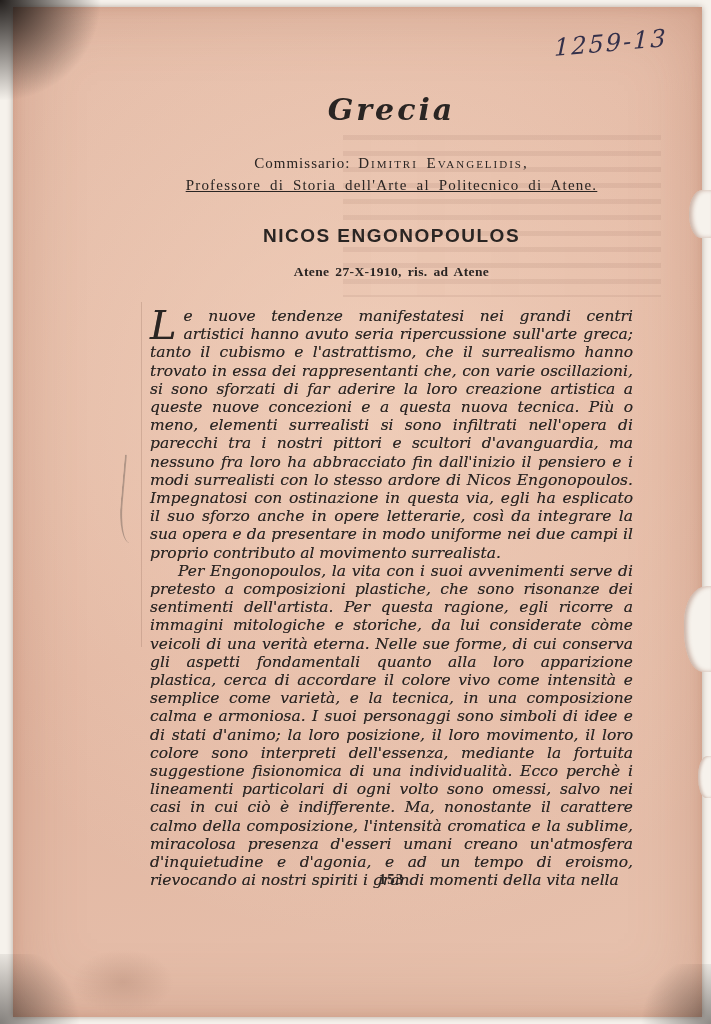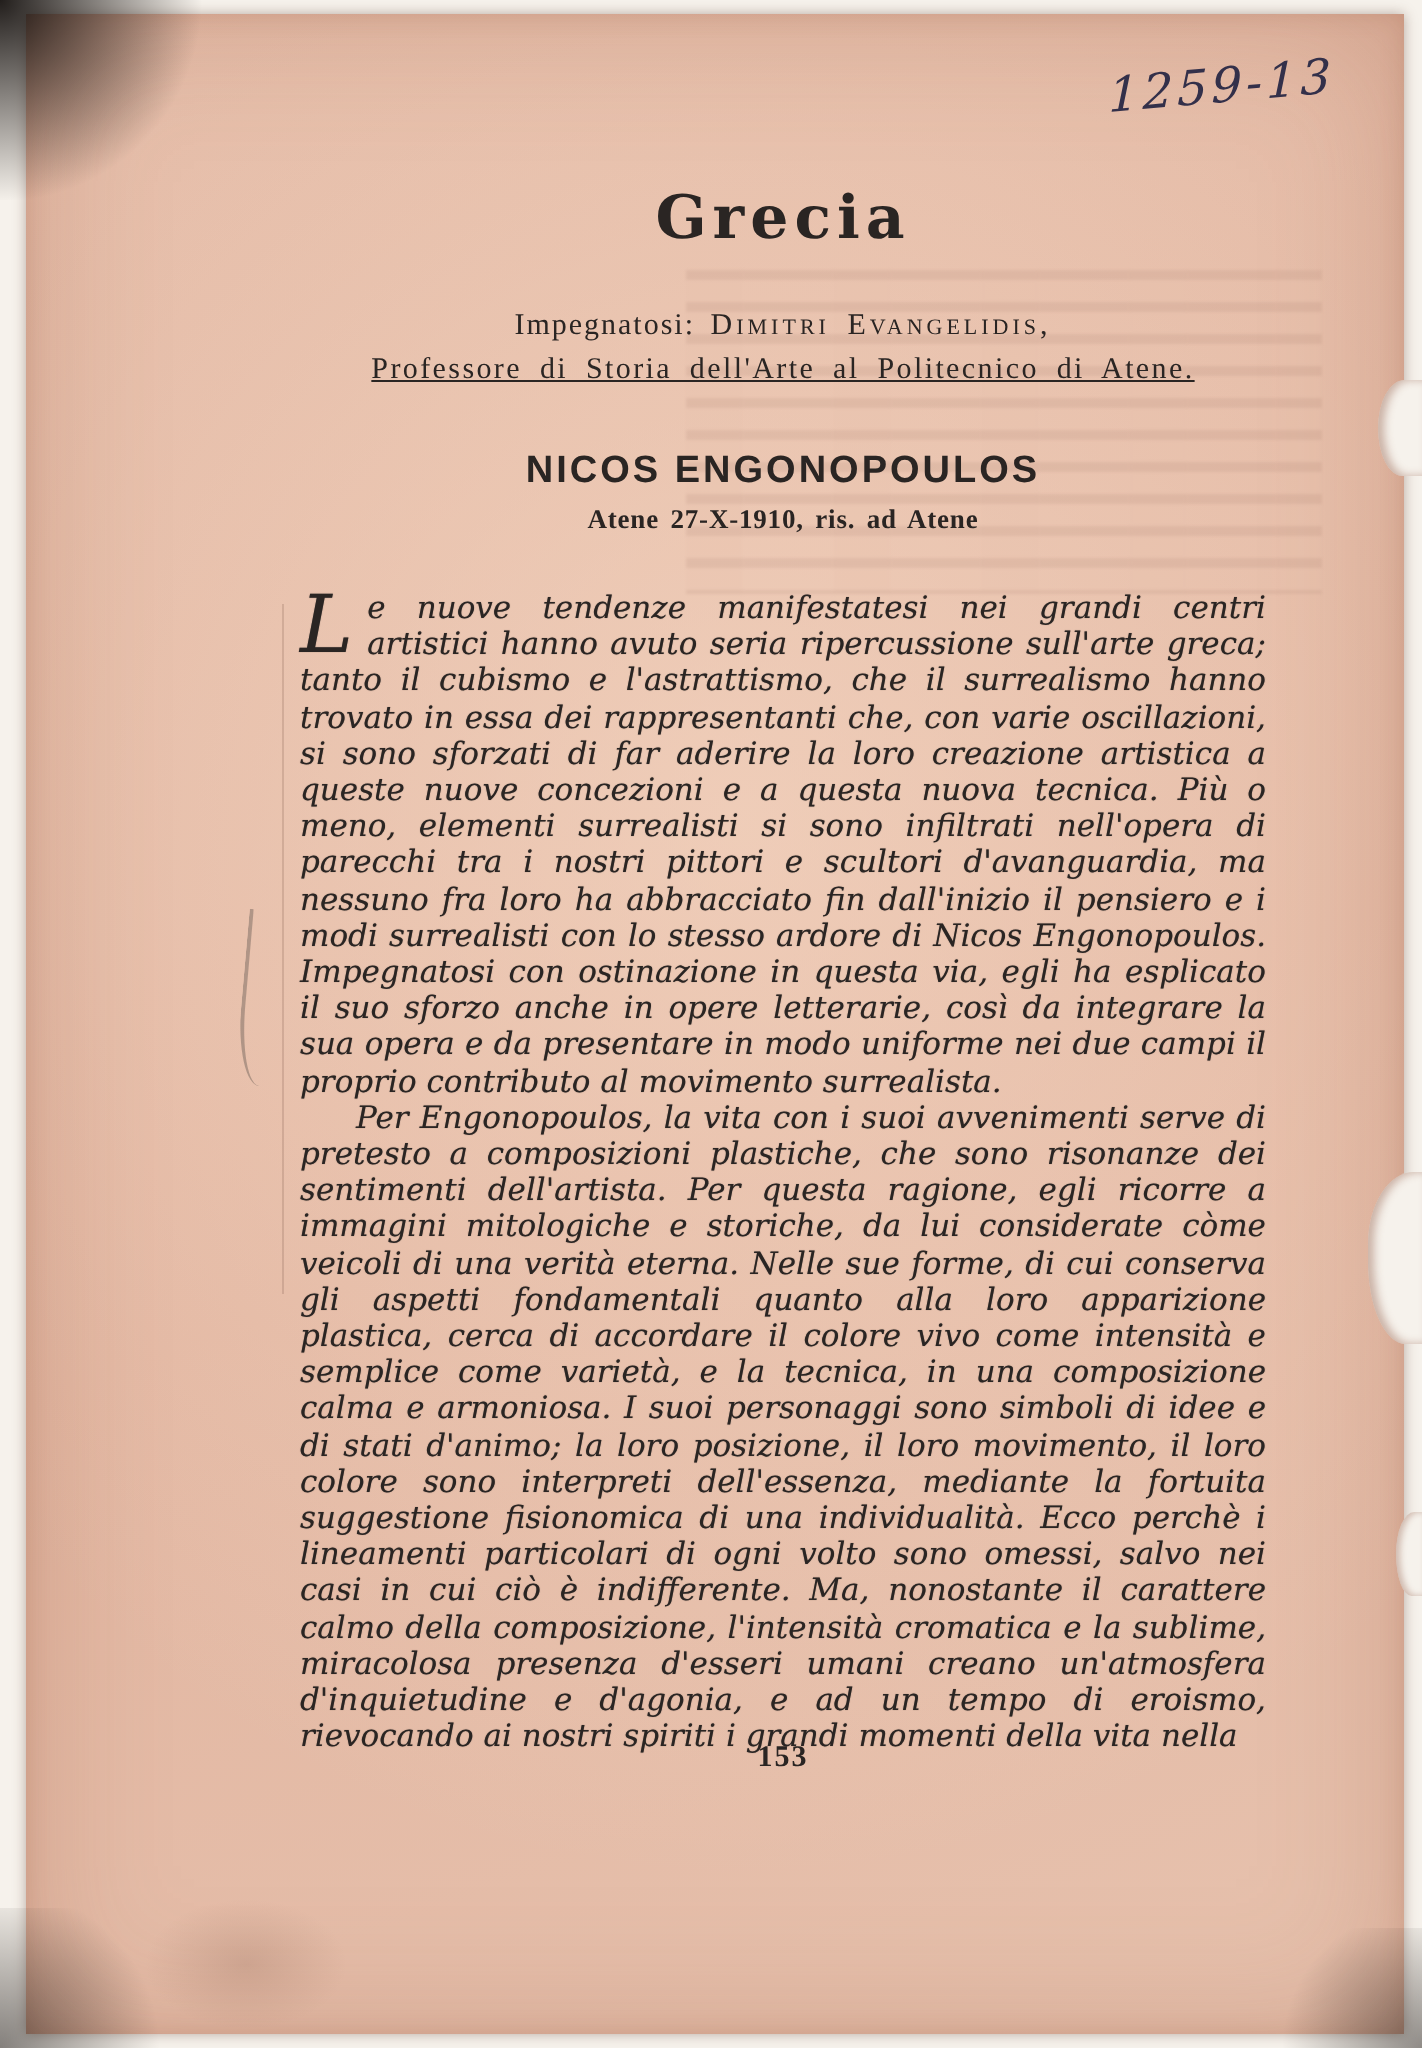--- a/index.html
+++ b/index.html
@@ -107,20 +107,21 @@
     position: absolute;
     left: 137px; top: 0;
     width: 483px;
     color: var(--ink, #2a2523);
     z-index: 2;
   }
 
   .section-title {
     margin: 86px 0 0 0;
     font-family: "DejaVu Serif", "Liberation Serif", serif;
+    font-style: italic;
     font-weight: bold;
     font-size: 30px;
     line-height: 34px;
     letter-spacing: 3px;
     text-align: center;
   }
 
   .commissario {
     margin: 26px 0 0 0;
     font-size: 15px;
@@ -137,21 +138,21 @@
     margin: 0;
     font-size: 15px;
     line-height: 22px;
     letter-spacing: 1.2px;
     word-spacing: 4px;
     text-align: center;
     text-decoration: underline;
   }
 
   .artist-name {
-    margin: 29px 0 4px 0;
+    margin: 29px 0 16px 0;
     font-family: "Liberation Sans", sans-serif;
     font-weight: bold;
     font-size: 19px;
     line-height: 22px;
     letter-spacing: 1.5px;
     text-align: center;
   }
   .artist-details {
     margin: 3px 0 0 0;
     font-weight: bold;
@@ -207,21 +208,21 @@
     <div class="pencil-mark"></div>
     <div class="stain-bl"></div>
 
     <div class="handwriting">1259-13</div>
 
     <div class="content">
 
       <h1 class="section-title">Grecia</h1>
 
       <p class="commissario">
-        <span>Impegnatosi:</span>
+        <span>Commissario:</span>
         <span class="name">Dimitri Evangelidis,</span>
       </p>
       <p class="commissario2">Professore di Storia dell'Arte al Politecnico di Atene.</p>
 
       <h2 class="artist-name">NICOS ENGONOPOULOS</h2>
       <p class="artist-details">Atene 27-X-1910, ris. ad Atene</p>
 
       <div class="body-text">
         <p><span class="dropcap">L</span><span>e nuove tendenze manifestatesi nei grandi centri artistici hanno avuto seria ripercussione sull'arte greca; tanto il cubismo e l'astrattismo, che il surrealismo hanno trovato in essa dei rappresentanti che, con varie oscillazioni, si sono sforzati di far aderire la loro creazione artistica a queste nuove concezioni e a questa nuova tecnica. Più o meno, elementi surrealisti si sono infiltrati nell'opera di parecchi tra i nostri pittori e scultori d'avanguardia, ma nessuno fra loro ha abbracciato fin dall'inizio il pensiero e i modi surrealisti con lo stesso ardore di Nicos Engonopoulos. Impegnatosi con ostinazione in questa via, egli ha esplicato il suo sforzo anche in opere letterarie, così da integrare la sua opera e da presentare in modo uniforme nei due campi il proprio contributo al movimento surrealista.</span></p>
         <p class="para-indent">Per Engonopoulos, la vita con i suoi avvenimenti serve di pretesto a composizioni plastiche, che sono risonanze dei sentimenti dell'artista. Per questa ragione, egli ricorre a immagini mitologiche e storiche, da lui considerate còme veicoli di una verità eterna. Nelle sue forme, di cui conserva gli aspetti fondamentali quanto alla loro apparizione plastica, cerca di accordare il colore vivo come intensità e semplice come varietà, e la tecnica, in una composizione calma e armoniosa. I suoi personaggi sono simboli di idee e di stati d'animo; la loro posizione, il loro movimento, il loro colore sono interpreti dell'essenza, mediante la fortuita suggestione fisionomica di una individualità. Ecco perchè i lineamenti particolari di ogni volto sono omessi, salvo nei casi in cui ciò è indifferente. Ma, nonostante il carattere calmo della composizione, l'intensità cromatica e la sublime, miracolosa presenza d'esseri umani creano un'atmosfera d'inquietudine e d'agonia, e ad un tempo di eroismo, rievocando ai nostri spiriti i grandi momenti della vita nella</p>

